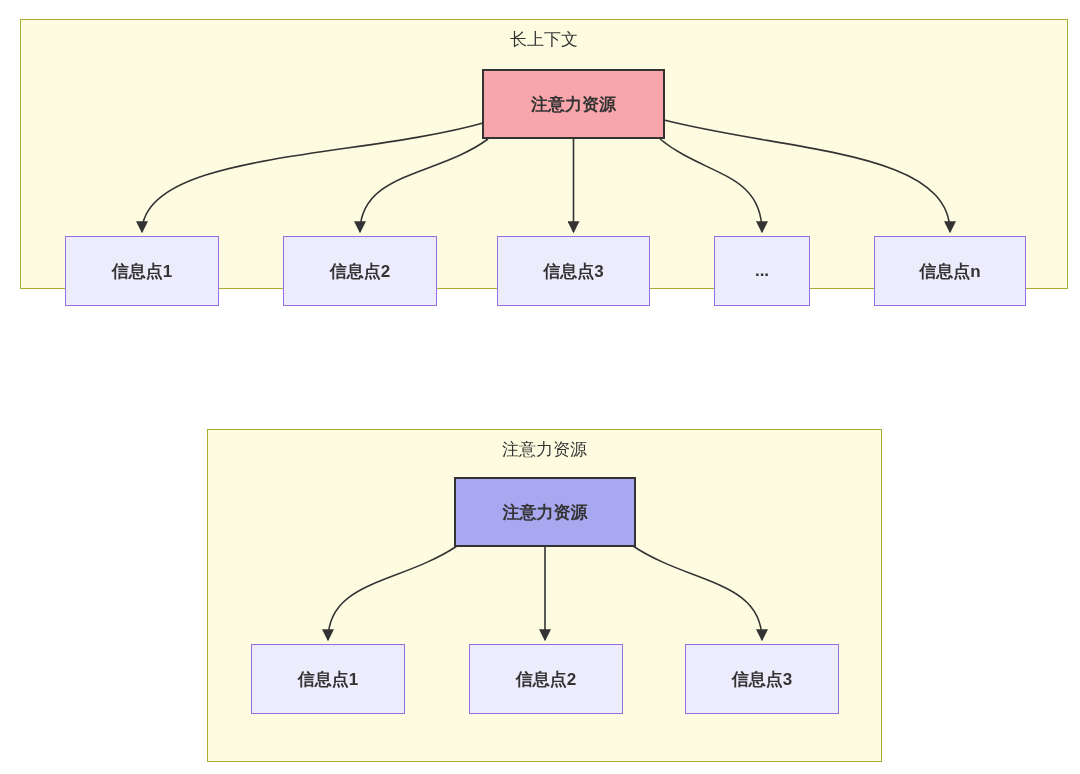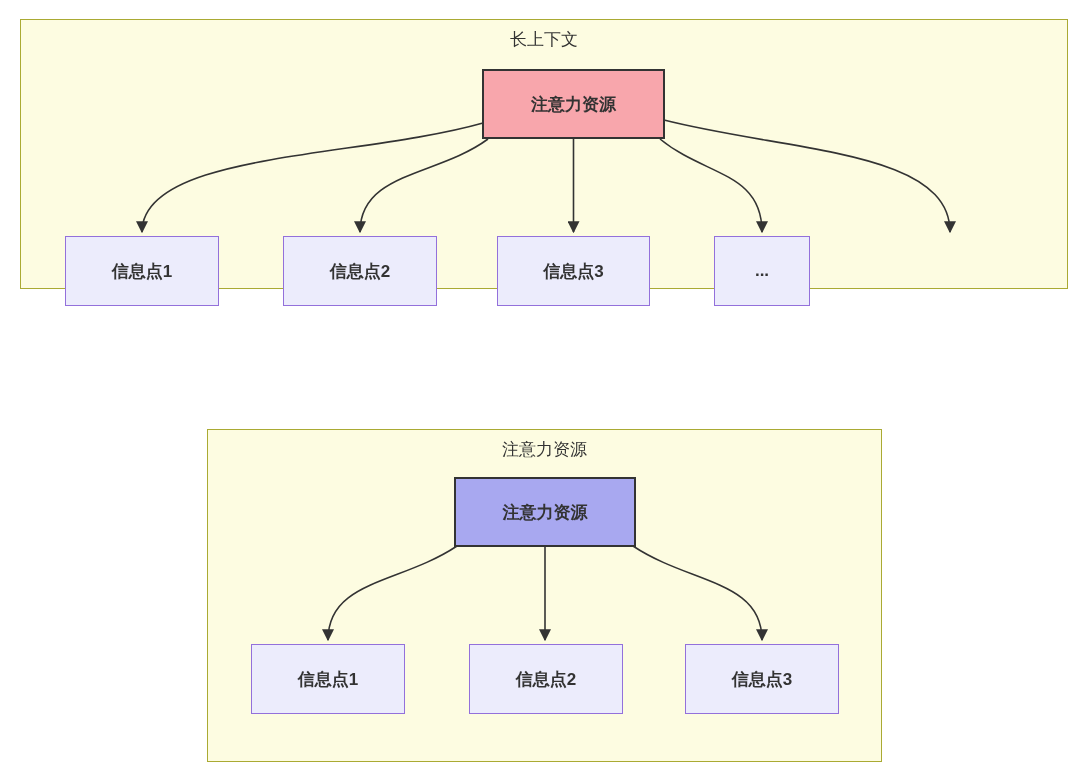--- a/index.html
+++ b/index.html
@@ -98,20 +98,23 @@
   </div>
   <div class="node info" style="left:283px; top:236px; width:154px; height:70px;">
     <span>信息点2</span>
   </div>
   <div class="node info" style="left:497px; top:236px; width:153px; height:70px;">
     <span>信息点3</span>
   </div>
   <div class="node info" style="left:714px; top:236px; width:96px; height:70px;">
     <span>...</span>
   </div>
+  <div class="node info" style="left:874px; top:236px; width:152px; height:70px;">
+    <span>信息点n</span>
+  </div>
 
   <div class="node attn attn-short" style="left:454px; top:477px; width:182px; height:70px;">
     <span>注意力资源</span>
   </div>
 
   <div class="node info" style="left:251px; top:644px; width:154px; height:70px;">
     <span>信息点1</span>
   </div>
   <div class="node info" style="left:469px; top:644px; width:154px; height:70px;">
     <span>信息点2</span>

